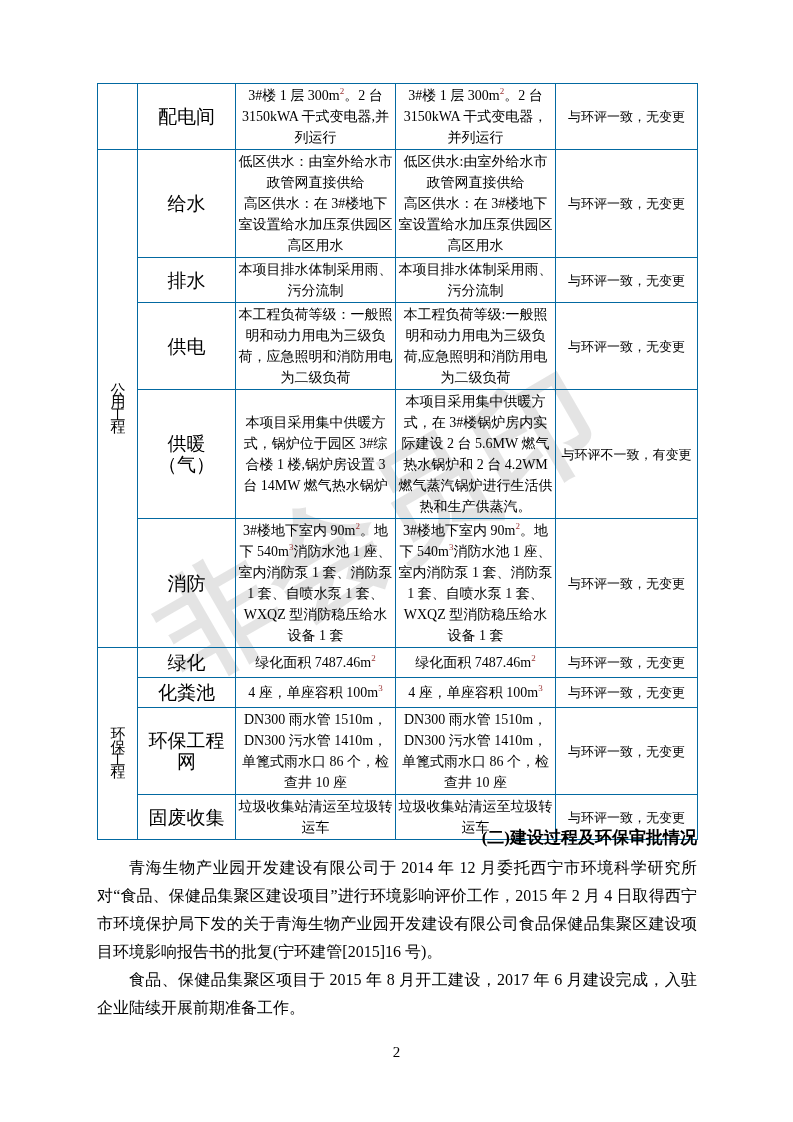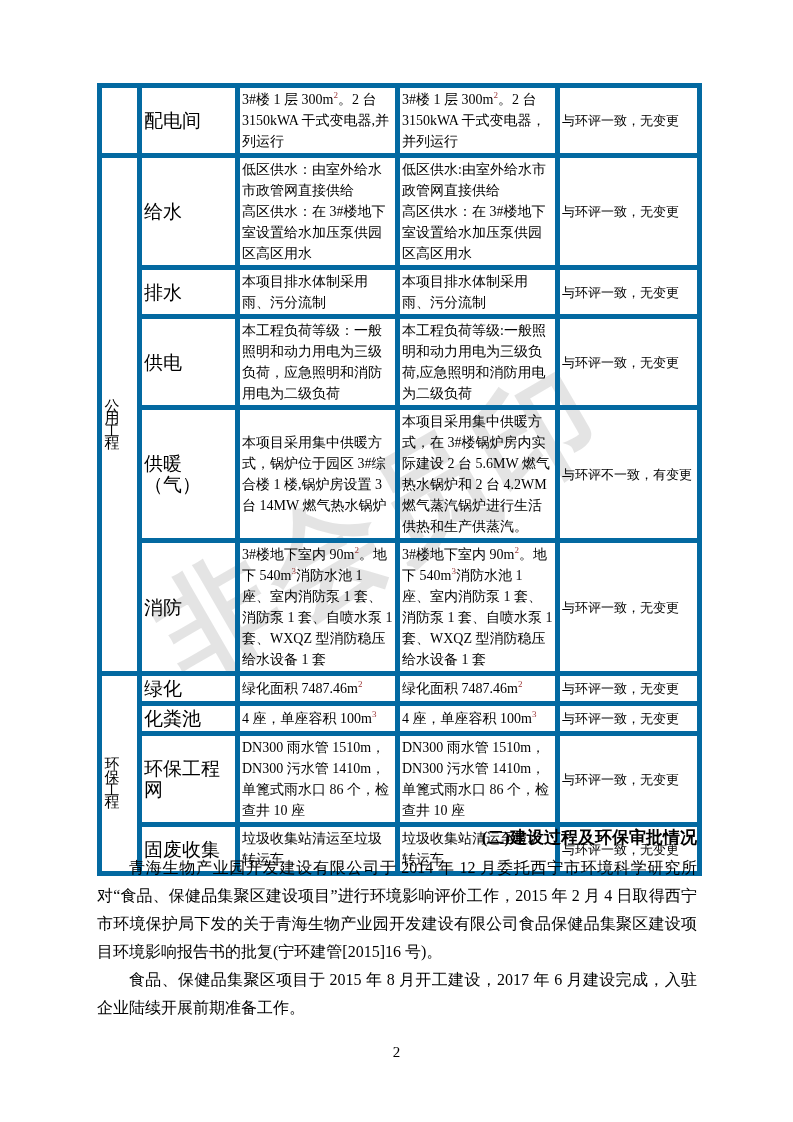--- a/index.html
+++ b/index.html
@@ -16,21 +16,21 @@
     transform:rotate(-30deg);transform-origin:0 50%;
     pointer-events:none;
   }
   
   .table-wrap{position:absolute;left:97px;top:83px;z-index:1;}
   table.cmp{
     border-collapse:collapse;table-layout:fixed;width:600px;
     font-size:14px;line-height:21px;
   }
   table.cmp td{
-    border:5px solid #0369a1;vertical-align:middle;
+    border:1px solid #0369a1;text-align:center;vertical-align:middle;
     padding:1px 2px;overflow:hidden;
   }
   td.section-cell{font-size:15px;}
   .v-label{
     writing-mode:vertical-lr;text-orientation:upright;
     letter-spacing:13px;display:inline-block;line-height:1;
   }
   td.item-cell{font-size:19px;white-space:pre-line;}
   td.content-cell{white-space:pre-line;}
   td.result-cell{font-size:13px;position:relative;}

